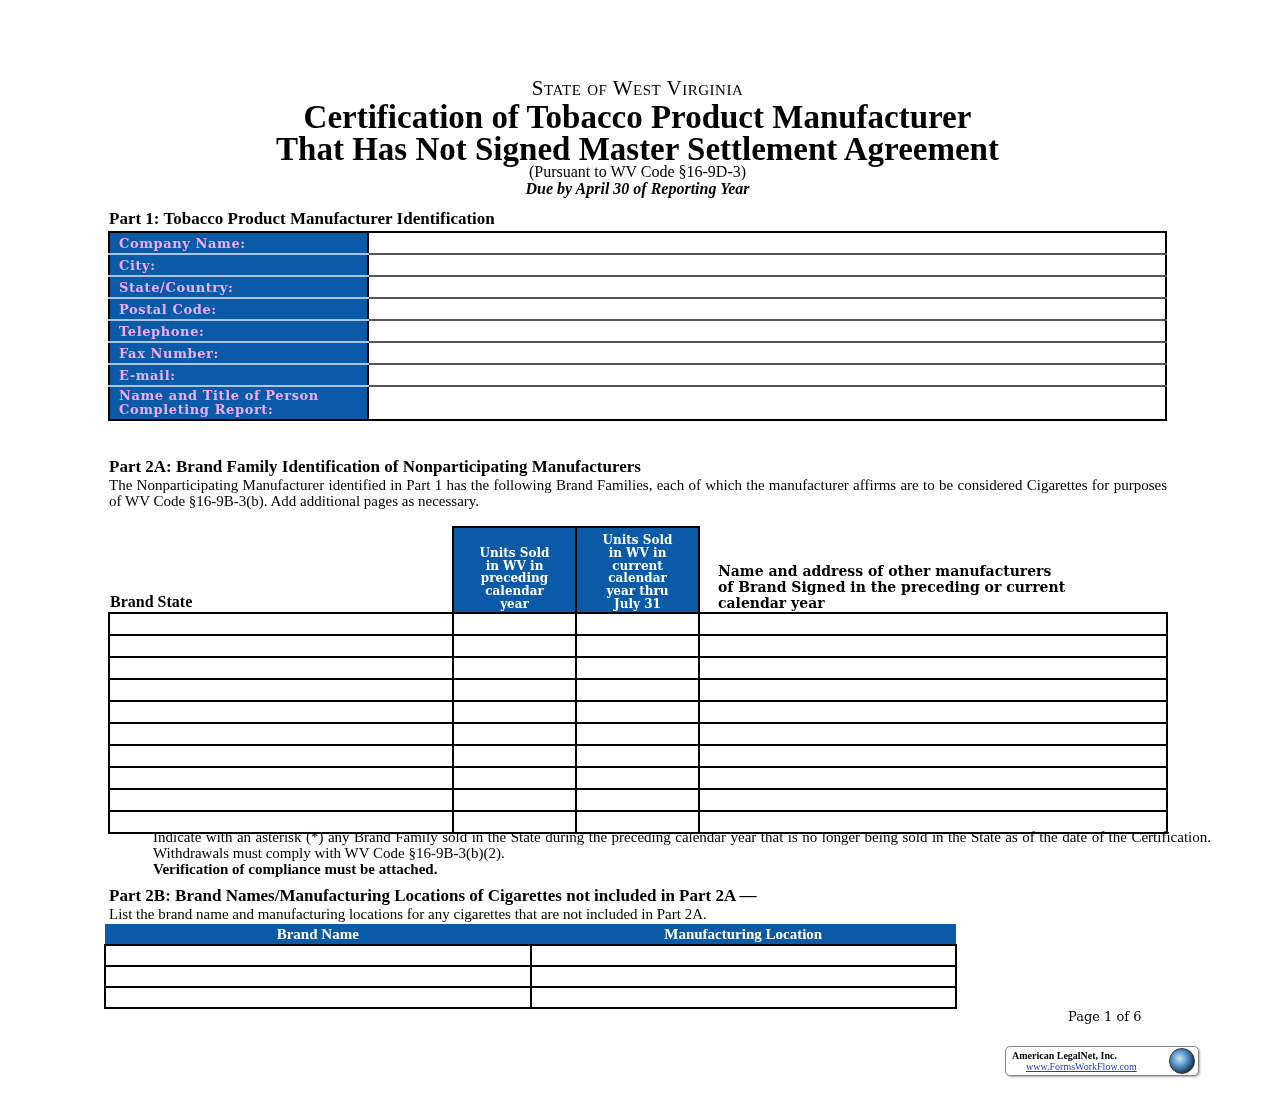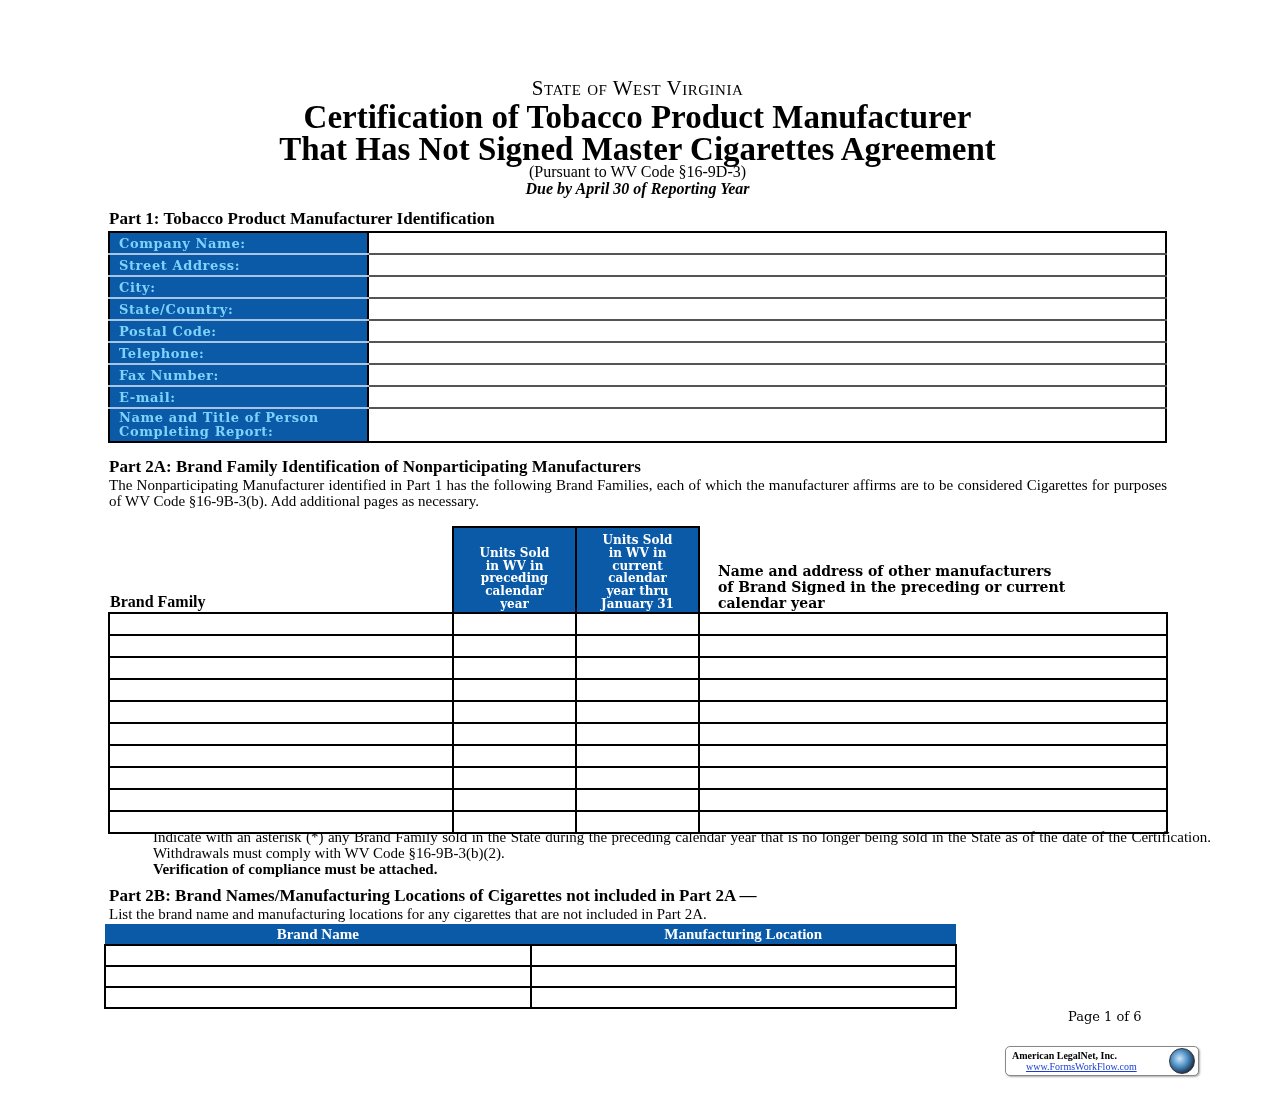--- a/index.html
+++ b/index.html
@@ -9,21 +9,21 @@
   .state { top: 76px; font-family: "Liberation Serif", serif; font-size: 21px; letter-spacing: 0.5px; font-variant: small-caps; }
   .title { font-family: "Liberation Serif", serif; font-weight: bold; font-size: 33px; line-height: 32px; }
   .t1 { top: 101px; }
   .t2 { top: 133px; }
   .pursuant { top: 163px; font-family: "Liberation Serif", serif; font-size: 16px; }
   .due { top: 180px; font-family: "Liberation Serif", serif; font-size: 16px; font-style: italic; font-weight: bold; }
   .sechead { font-family: "Liberation Serif", serif; font-weight: bold; font-size: 17px; left: 109px; }
   table { border-collapse: collapse; }
   .p1 { position: absolute; left: 108px; top: 231px; width: 1059px; border: 2px solid #000; }
   .p1 td { height: 20px; padding: 0; border-bottom: 2px solid #aac4e4; }
-  .p1 td.lab { width: 248px; background: #0a5aa8; color: #7dd3fc; font-weight: bold; font-size: 13px; letter-spacing: 0.6px; padding-left: 9px; font-family: "DejaVu Serif", serif; }
+  .p1 td.lab { width: 248px; background: #0a5aa8; color: #f0abfc; font-weight: bold; font-size: 13px; letter-spacing: 0.6px; padding-left: 9px; font-family: "DejaVu Serif", serif; }
   .p1 td.val { border-left: 2px solid #000; border-bottom: 2px solid #555; background: #fff; }
   .p1 tr:last-child td { height: 32px; border-bottom: none; line-height: 14px; margin-left: 27px; }
   .p1 td.val input { width: 100%; height: 100%; border: none; outline: none; background: transparent; box-sizing: border-box; }
   .para { left: 109px; width: 1058px; font-family: "Liberation Serif", serif; font-size: 15px; line-height: 16px; text-align: justify; }
   .p2a { position: absolute; left: 108px; top: 526px; width: 1060px; }
   .p2a th { font-family: "Liberation Serif", serif; padding: 0; vertical-align: bottom; text-align: left; }
   .p2a th.bf { width: 342px; font-size: 16px; font-weight: bold; padding-bottom: 1px; padding-left: 1px; }
   .p2a th.u { width: 121px; background: #0a5aa8; color: #fff; font-size: 12px; font-weight: bold; text-align: center; line-height: 12.8px; border: 2px solid #000; border-bottom: none; padding: 6px 0 1px; font-family: "DejaVu Serif", serif; }
   .p2a th.u + th.u { border-left: 2px solid #fff; }
   .p2a th.na { font-size: 15.5px; font-weight: bold; padding-left: 18px; line-height: 16px; padding-bottom: 1px; font-family: "DejaVu Serif", serif; font-size: 14px; }
@@ -37,34 +37,30 @@
   .logo { left: 1005px; top: 1046px; width: 192px; height: 28px; border: 1px solid #888; border-radius: 5px; background: #fff; box-shadow: 1px 1px 2px #aaa; }
   .logo .n { position: absolute; left: 6px; top: 3px; font-family: "Liberation Serif", serif; font-weight: bold; font-size: 10px; }
   .logo .u { position: absolute; left: 20px; top: 14px; font-family: "Liberation Serif", serif; font-size: 10px; color: #1a3fd0; text-decoration: underline; }
   .logo .g { position: absolute; right: 3px; top: 1px; width: 24px; height: 24px; border-radius: 50%; background: radial-gradient(circle at 40% 40%, #cfe6f7 0%, #4d8fc4 40%, #1a2f4a 75%); border: 1px solid #333; }
 </style>
 </head>
 <body>
 
 <div class="abs center state">State of West Virginia</div>
 <div class="abs center title t1">Certification of Tobacco Product Manufacturer</div>
-<div class="abs center title t2">That Has Not Signed Master Cigarettes Agreement</div>
+<div class="abs center title t2">That Has Not Signed Master Settlement Agreement</div>
 <div class="abs center pursuant">(Pursuant to WV Code §16-9D-3)</div>
 <div class="abs center due">Due by April 30 of Reporting Year</div>
 
 <div class="abs sechead" style="top:209px;">Part 1: Tobacco Product Manufacturer Identification</div>
 
 <table class="p1">
   <tbody>
       <tr>
     <td class="lab">Company Name:</td>
-    <td class="val"><input type="text" value="" style=""></td>
-  </tr>
-  <tr>
-    <td class="lab">Street Address:</td>
     <td class="val"><input type="text" value="" style=""></td>
   </tr>
   <tr>
     <td class="lab">City:</td>
     <td class="val"><input type="text" value="" style=""></td>
   </tr>
   <tr>
     <td class="lab">State/Country:</td>
     <td class="val"><input type="text" value="" style=""></td>
   </tr>
@@ -90,35 +86,35 @@
   </tr>
 </tbody>
   </table>
 
 <div class="abs sechead" style="top:457px;">Part 2A: Brand Family Identification of Nonparticipating Manufacturers</div>
 <div class="abs para" style="top:477px;">The Nonparticipating Manufacturer identified in Part 1 has the following Brand Families, each of which the manufacturer affirms are to be considered Cigarettes for purposes of WV Code §16-9B-3(b). Add additional pages as necessary.</div>
 
 <table class="p2a">
   <thead>
     <tr>
-      <th class="bf">Brand Family</th>
+      <th class="bf">Brand State</th>
       <th class="u">
         <span>Units Sold</span><br>
         <span>in WV in</span><br>
         <span>preceding</span><br>
         <span>calendar</span><br>
         <span>year</span>
       </th>
       <th class="u">
         <span>Units Sold</span><br>
         <span>in WV in</span><br>
         <span>current</span><br>
         <span>calendar</span><br>
         <span>year thru</span><br>
-        <span>January 31</span>
+        <span>July 31</span>
       </th>
       <th class="na">
         <span>Name and address of other manufacturers</span><br>
         <span>of Brand Signed in the preceding or current</span><br>
         <span>calendar year</span>
       </th>
     </tr>
   </thead>
   <tbody id="p2a-body">
       <tr>

